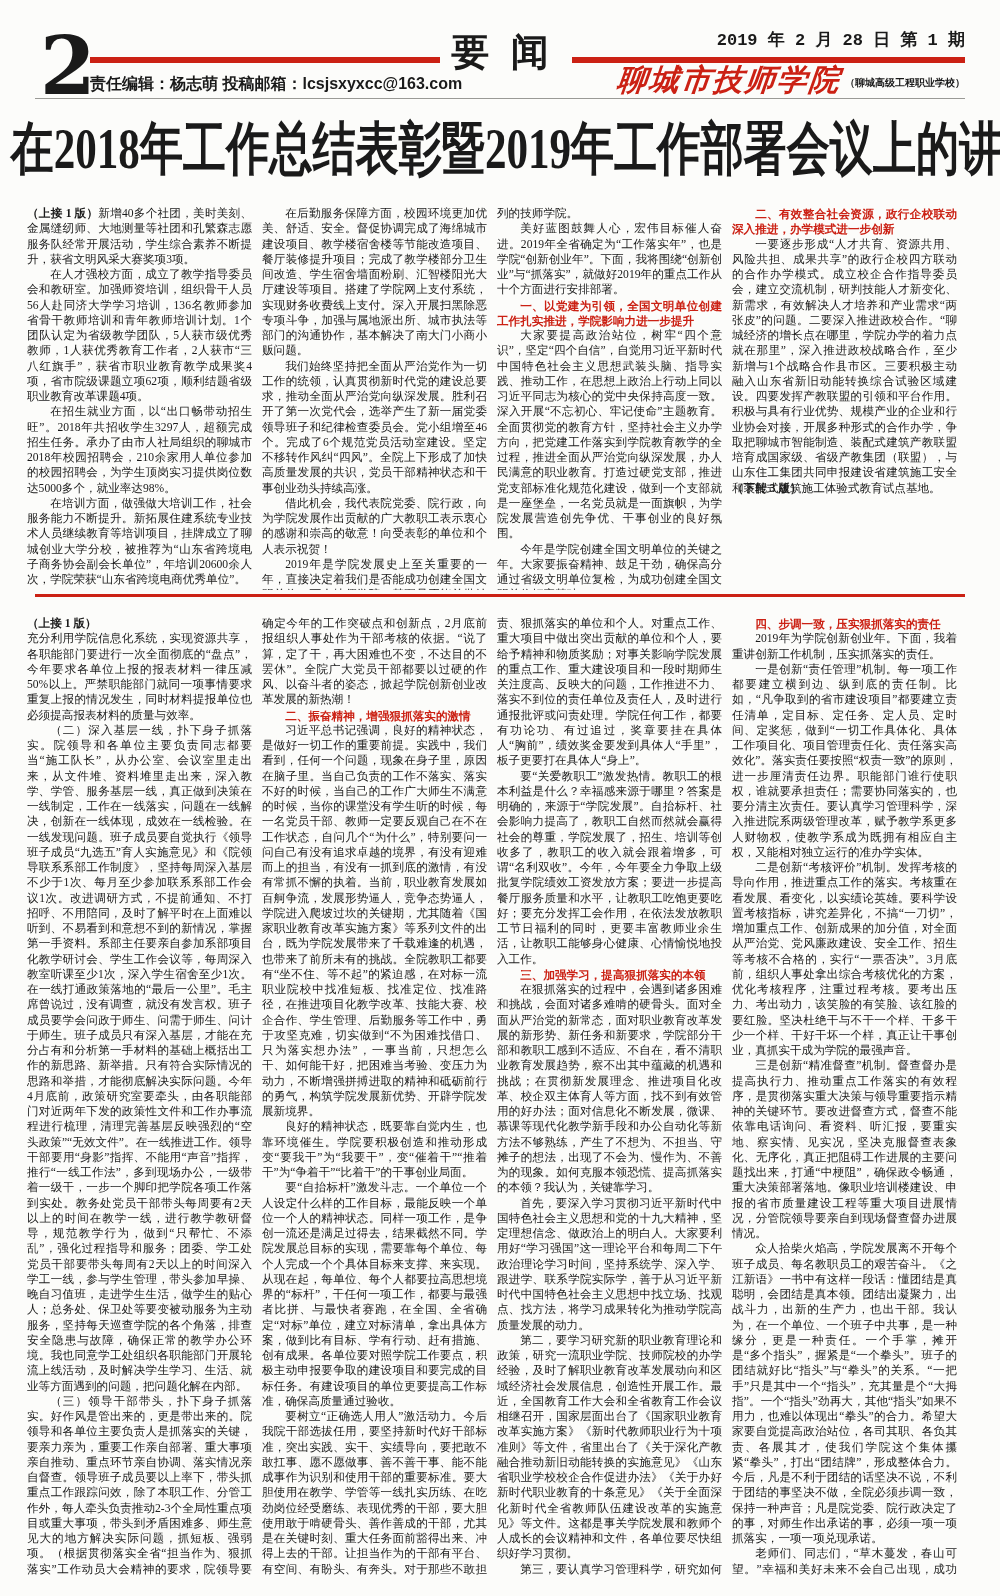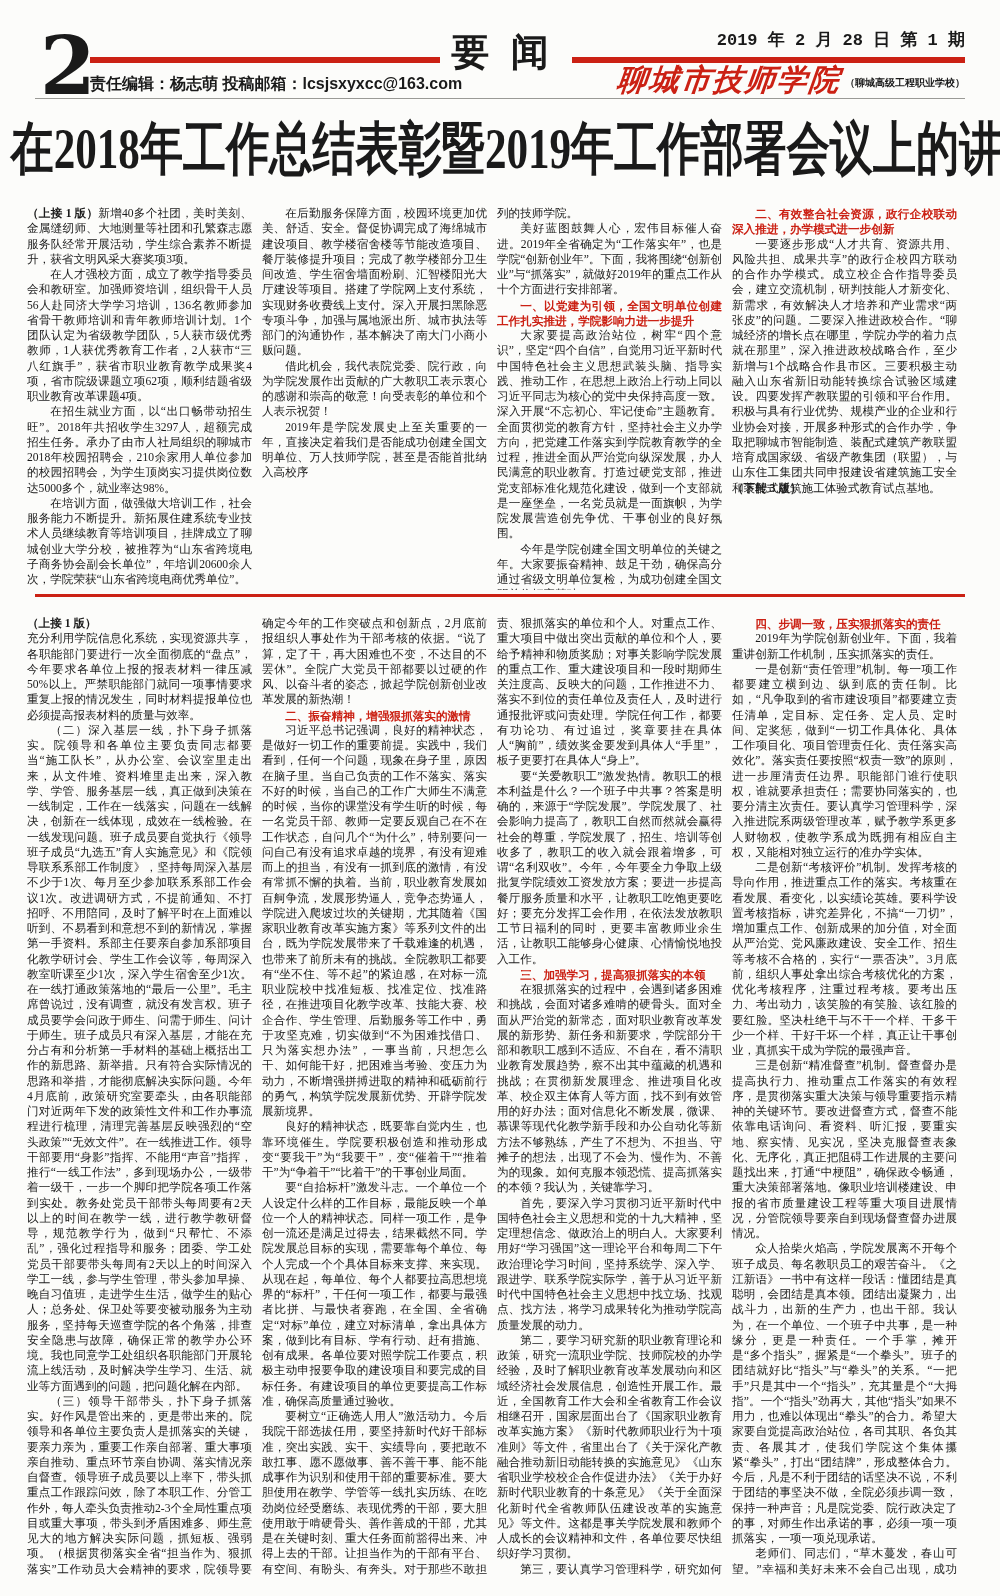--- a/index.html
+++ b/index.html
@@ -64,20 +64,21 @@
 
   <div class="cols top">
     <div class="col">
         <p class="para noindent"><b>（上接 1 版）</b>新增40多个社团，美时美刻、金属缝纫师、大地测量等社团和孔繁森志愿服务队经常开展活动，学生综合素养不断提升，获省文明风采大赛奖项3项。</p>
         <p class="para indent">在人才强校方面，成立了教学指导委员会和教研室。加强师资培训，组织骨干人员56人赴同济大学学习培训，136名教师参加省骨干教师培训和青年教师培训计划。1个团队认定为省级教学团队，5人获市级优秀教师，1人获优秀教育工作者，2人获市“三八红旗手”，获省市职业教育教学成果奖4项，省市院级课题立项62项，顺利结题省级职业教育改革课题4项。</p>
         <p class="para indent">在招生就业方面，以“出口畅带动招生旺”。2018年共招收学生3297人，超额完成招生任务。承办了由市人社局组织的聊城市2018年校园招聘会，210余家用人单位参加的校园招聘会，为学生顶岗实习提供岗位数达5000多个，就业率达98%。</p>
         <p class="para indent">在培训方面，做强做大培训工作，社会服务能力不断提升。新拓展住建系统专业技术人员继续教育等培训项目，挂牌成立了聊城创业大学分校，被推荐为“山东省跨境电子商务协会副会长单位”，年培训20600余人次，学院荣获“山东省跨境电商优秀单位”。</p>
       </div>
     <div class="col">
         <p class="para indent">在后勤服务保障方面，校园环境更加优美、舒适、安全。督促协调完成了海绵城市建设项目、教学楼宿舍楼等节能改造项目、餐厅装修提升项目；完成了教学楼部分卫生间改造、学生宿舍墙面粉刷、汇智楼阳光大厅建设等项目。搭建了学院网上支付系统，实现财务收费线上支付。深入开展扫黑除恶专项斗争，加强与属地派出所、城市执法等部门的沟通协作，基本解决了南大门小商小贩问题。</p>
+        <p class="para indent">我们始终坚持把全面从严治党作为一切工作的统领，认真贯彻新时代党的建设总要求，推动全面从严治党向纵深发展。胜利召开了第一次党代会，选举产生了新一届党委领导班子和纪律检查委员会。党小组增至46个。完成了6个规范党员活动室建设。坚定不移转作风纠“四风”。全院上下形成了加快高质量发展的共识，党员干部精神状态和干事创业劲头持续高涨。</p>
         <p class="para indent">借此机会，我代表院党委、院行政，向为学院发展作出贡献的广大教职工表示衷心的感谢和崇高的敬意！向受表彰的单位和个人表示祝贺！</p>
         <p class="para indent">2019年是学院发展史上至关重要的一年，直接决定着我们是否能成功创建全国文明单位、万人技师学院，甚至是否能首批纳入高校序</p>
       </div>
     <div class="col">
         <p class="para noindent">列的技师学院。</p>
         <p class="para indent">美好蓝图鼓舞人心，宏伟目标催人奋进。2019年全省确定为“工作落实年”，也是学院“创新创业年”。下面，我将围绕“创新创业”与“抓落实”，就做好2019年的重点工作从十个方面进行安排部署。</p>
         <p class="para red-heading">一、以党建为引领，全国文明单位创建工作扎实推进，学院影响力进一步提升</p>
         <p class="para indent">大家要提高政治站位，树牢“四个意识”，坚定“四个自信”，自觉用习近平新时代中国特色社会主义思想武装头脑、指导实践、推动工作，在思想上政治上行动上同以习近平同志为核心的党中央保持高度一致。深入开展“不忘初心、牢记使命”主题教育。全面贯彻党的教育方针，坚持社会主义办学方向，把党建工作落实到学院教育教学的全过程，推进全面从严治党向纵深发展，办人民满意的职业教育。打造过硬党支部，推进党支部标准化规范化建设，做到一个支部就是一座堡垒，一名党员就是一面旗帜，为学院发展营造创先争优、干事创业的良好氛围。</p>
         <p class="para indent">今年是学院创建全国文明单位的关键之年。大家要振奋精神、鼓足干劲，确保高分通过省级文明单位复检，为成功创建全国文明单位打牢基础。</p>
       </div>
@@ -100,21 +101,21 @@
     <div class="col">
         <p class="para noindent">确定今年的工作突破点和创新点，2月底前报组织人事处作为干部考核的依据。“说了算，定了干，再大困难也不变，不达目的不罢休”。全院广大党员干部都要以过硬的作风、以奋斗者的姿态，掀起学院创新创业改革发展的新热潮！</p>
         <p class="para red-heading">二、振奋精神，增强狠抓落实的激情</p>
         <p class="para indent">习近平总书记强调，良好的精神状态，是做好一切工作的重要前提。实践中，我们看到，任何一个问题，现象在身子里，原因在脑子里。当自己负责的工作不落实、落实不好的时候，当自己的工作广大师生不满意的时候，当你的课堂没有学生听的时候，每一名党员干部、教师一定要反观自己在不在工作状态，自问几个“为什么”，特别要问一问自己有没有追求卓越的境界，有没有迎难而上的担当，有没有一抓到底的激情，有没有常抓不懈的执着。当前，职业教育发展如百舸争流，发展形势逼人，竞争态势逼人，学院进入爬坡过坎的关键期，尤其随着《国家职业教育改革实施方案》等系列文件的出台，既为学院发展带来了千载难逢的机遇，也带来了前所未有的挑战。全院教职工都要有“坐不住、等不起”的紧迫感，在对标一流职业院校中找准短板、找准定位、找准路径，在推进项目化教学改革、技能大赛、校企合作、学生管理、后勤服务等工作中，勇于攻坚克难，切实做到“不为困难找借口、只为落实想办法”，一事当前，只想怎么干、如何能干好，把困难当考验、变压力为动力，不断增强拼搏进取的精神和砥砺前行的勇气，构筑学院发展新优势、开辟学院发展新境界。</p>
         <p class="para indent">良好的精神状态，既要靠自觉内生，也靠环境催生。学院要积极创造和推动形成变“要我干”为“我要干”，变“催着干”“推着干”为“争着干”“比着干”的干事创业局面。</p>
         <p class="para indent">要“自抬标杆”激发斗志。一个单位一个人设定什么样的工作目标，最能反映一个单位一个人的精神状态。同样一项工作，是争创一流还是满足过得去，结果截然不同。学院发展总目标的实现，需要靠每个单位、每个人完成一个个具体目标来支撑、来实现。从现在起，每单位、每个人都要拉高思想境界的“标杆”，干任何一项工作，都要与最强者比拼、与最快者赛跑，在全国、全省确定“对标”单位，建立对标清单，拿出具体方案，做到比有目标、学有行动、赶有措施、创有成果。各单位要对照学院工作要点，积极主动申报要争取的建设项目和要完成的目标任务。有建设项目的单位更要提高工作标准，确保高质量通过验收。</p>
         <p class="para indent">要树立“正确选人用人”激活动力。今后我院干部选拔任用，要坚持新时代好干部标准，突出实践、实干、实绩导向，要把敢不敢扛事、愿不愿做事、善不善干事、能不能成事作为识别和使用干部的重要标准。要大胆使用在教学、学管等一线扎实历练、在吃劲岗位经受磨练、表现优秀的干部，要大胆使用敢于啃硬骨头、善作善成的干部，尤其是在关键时刻、重大任务面前豁得出来、冲得上去的干部。让担当作为的干部有平台、有空间、有盼头、有奔头。对于那些不敢担当、不抓落实、贻误学院发展的干部，不换思想就换人，不负责就问责，不担当就挪位，不作为就撤职。</p>
       </div>
     <div class="col">
         <p class="para noindent">责、狠抓落实的单位和个人。对重点工作、重大项目中做出突出贡献的单位和个人，要给予精神和物质奖励；对事关影响学院发展的重点工作、重大建设项目和一段时期师生关注度高、反映大的问题，工作推进不力、落实不到位的责任单位及责任人，及时进行通报批评或问责处理。学院任何工作，都要有功论功、有过追过，奖章要挂在具体人“胸前”，绩效奖金要发到具体人“手里”，板子更要打在具体人“身上”。</p>
-        <p class="para indent">要“关爱教职工”激发热情。教职工的根本利益是什么？一个班子中共事？答案是明确的，来源于“学院发展”。学院发展了、社会影响力提高了，教职工自然而然就会赢得社会的尊重，学院发展了，招生、培训等创收多了，教职工的收入就会跟着增多，可谓“名利双收”。今年，今年要全力争取上级批复学院绩效工资发放方案；要进一步提高餐厅服务质量和水平，让教职工吃饱更要吃好；要充分发挥工会作用，在依法发放教职工节日福利的同时，更要丰富教师业余生活，让教职工能够身心健康、心情愉悦地投入工作。</p>
+        <p class="para indent">要“关爱教职工”激发热情。教职工的根本利益是什么？幸福感来源于哪里？答案是明确的，来源于“学院发展”。自抬标杆、社会影响力提高了，教职工自然而然就会赢得社会的尊重，学院发展了，招生、培训等创收多了，教职工的收入就会跟着增多，可谓“名利双收”。今年，今年要全力争取上级批复学院绩效工资发放方案；要进一步提高餐厅服务质量和水平，让教职工吃饱更要吃好；要充分发挥工会作用，在依法发放教职工节日福利的同时，更要丰富教师业余生活，让教职工能够身心健康、心情愉悦地投入工作。</p>
         <p class="para red-heading">三、加强学习，提高狠抓落实的本领</p>
         <p class="para indent">在狠抓落实的过程中，会遇到诸多困难和挑战，会面对诸多难啃的硬骨头。面对全面从严治党的新常态，面对职业教育改革发展的新形势、新任务和新要求，学院部分干部和教职工感到不适应、不自在，看不清职业教育发展趋势，察不出其中蕴藏的机遇和挑战；在贯彻新发展理念、推进项目化改革、校企双主体育人等方面，找不到有效管用的好办法；面对信息化不断发展，微课、慕课等现代化教学新手段和办公自动化等新方法不够熟练，产生了不想为、不担当、守摊子的想法，出现了不会为、慢作为、不善为的现象。如何克服本领恐慌、提高抓落实的本领？我认为，关键靠学习。</p>
         <p class="para indent">首先，要深入学习贯彻习近平新时代中国特色社会主义思想和党的十九大精神，坚定理想信念、做政治上的明白人。大家要利用好“学习强国”这一理论平台和每周二下午政治理论学习时间，坚持系统学、深入学、跟进学、联系学院实际学，善于从习近平新时代中国特色社会主义思想中找立场、找观点、找方法，将学习成果转化为推动学院高质量发展的动力。</p>
         <p class="para indent">第二，要学习研究新的职业教育理论和政策，研究一流职业学院、技师院校的办学经验，及时了解职业教育改革发展动向和区域经济社会发展信息，创造性开展工作。最近，全国教育工作大会和全省教育工作会议相继召开，国家层面出台了《国家职业教育改革实施方案》《新时代教师职业行为十项准则》等文件，省里出台了《关于深化产教融合推动新旧动能转换的实施意见》《山东省职业学校校企合作促进办法》《关于办好新时代职业教育的十条意见》《关于全面深化新时代全省教师队伍建设改革的实施意见》等文件。这都是事关学院发展和教师个人成长的会议精神和文件，各单位要尽快组织好学习贯彻。</p>
         <p class="para indent">第三，要认真学习管理科学，研究如何提升领导能力，如何提高执行力？努力打造一支能够担当建设万人技师学院重任的高水平管理团队，教师尽快成长为支撑学院发展的教学名师、专业带头人和优秀班主任。3月底前，组织人事处要做好全年干部培训计划，会同教务处做好教师培训计划。</p>
       </div>
     <div class="col">
         <p class="para red-heading">四、步调一致，压实狠抓落实的责任</p>
         <p class="para indent">2019年为学院创新创业年。下面，我着重讲创新工作机制，压实抓落实的责任。</p>
         <p class="para indent">一是创新“责任管理”机制。每一项工作都要建立横到边、纵到底的责任制。比如，“凡争取到的省市建设项目”都要建立责任清单，定目标、定任务、定人员、定时间、定奖惩，做到“一切工作具体化、具体工作项目化、项目管理责任化、责任落实高效化”。落实责任要按照“权责一致”的原则，进一步厘清责任边界。职能部门谁行使职权，谁就要承担责任；需要协同落实的，也要分清主次责任。要认真学习管理科学，深入推进院系两级管理改革，赋予教学系更多人财物权，使教学系成为既拥有相应自主权，又能相对独立运行的准办学实体。</p>

